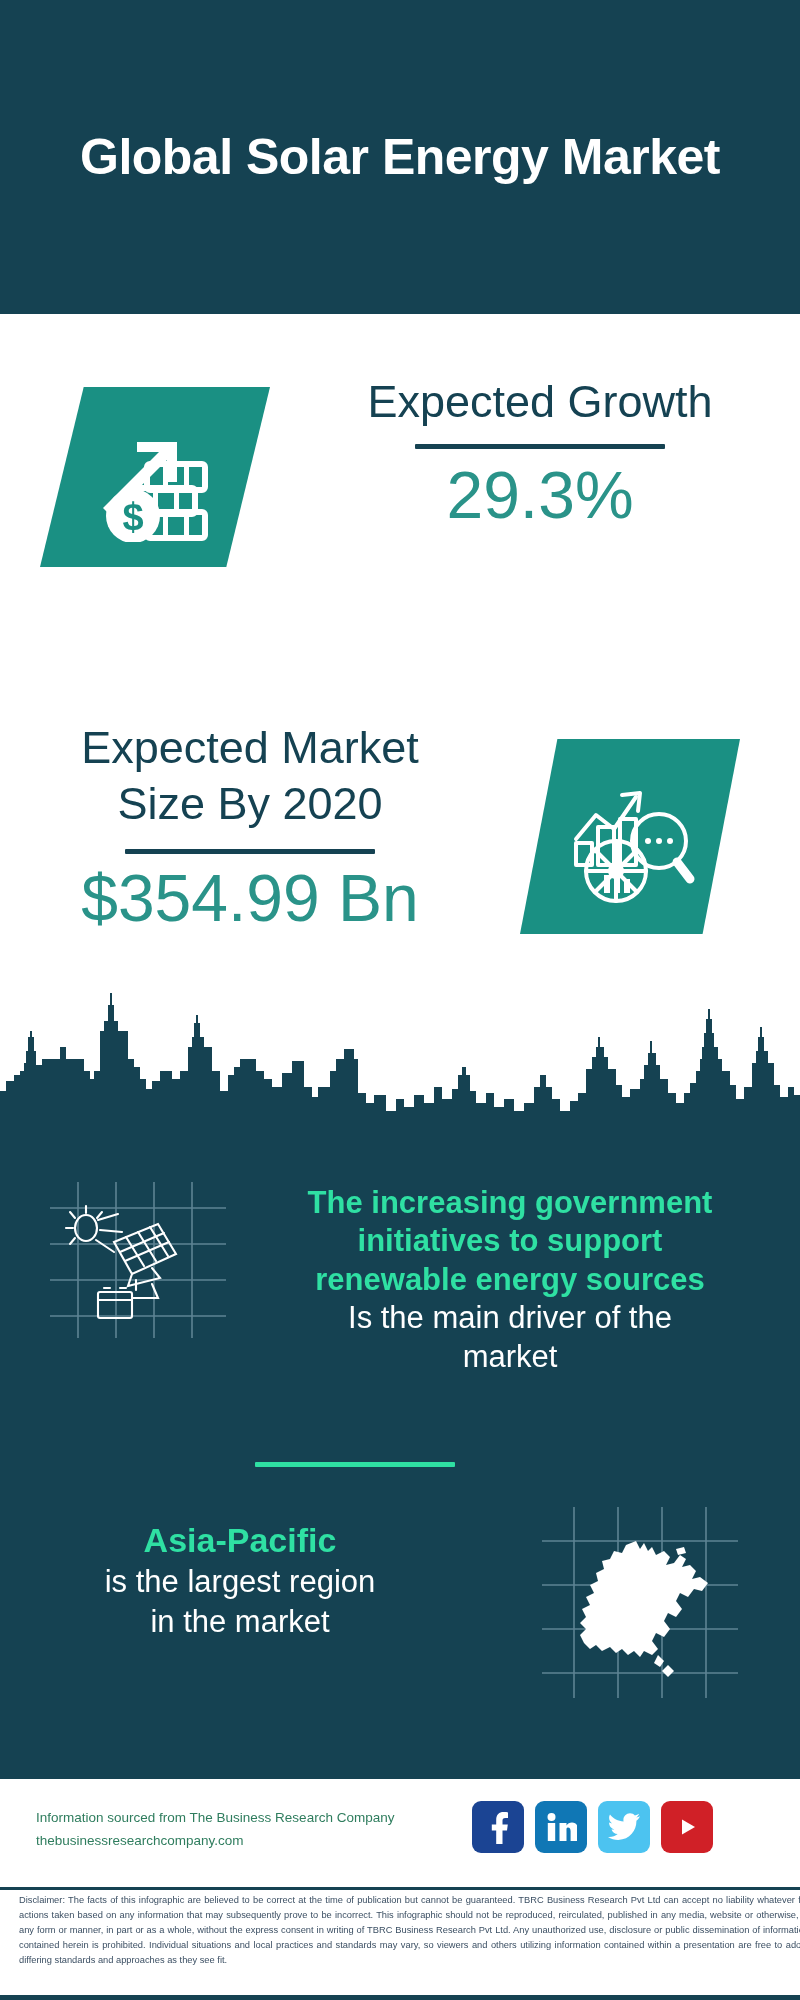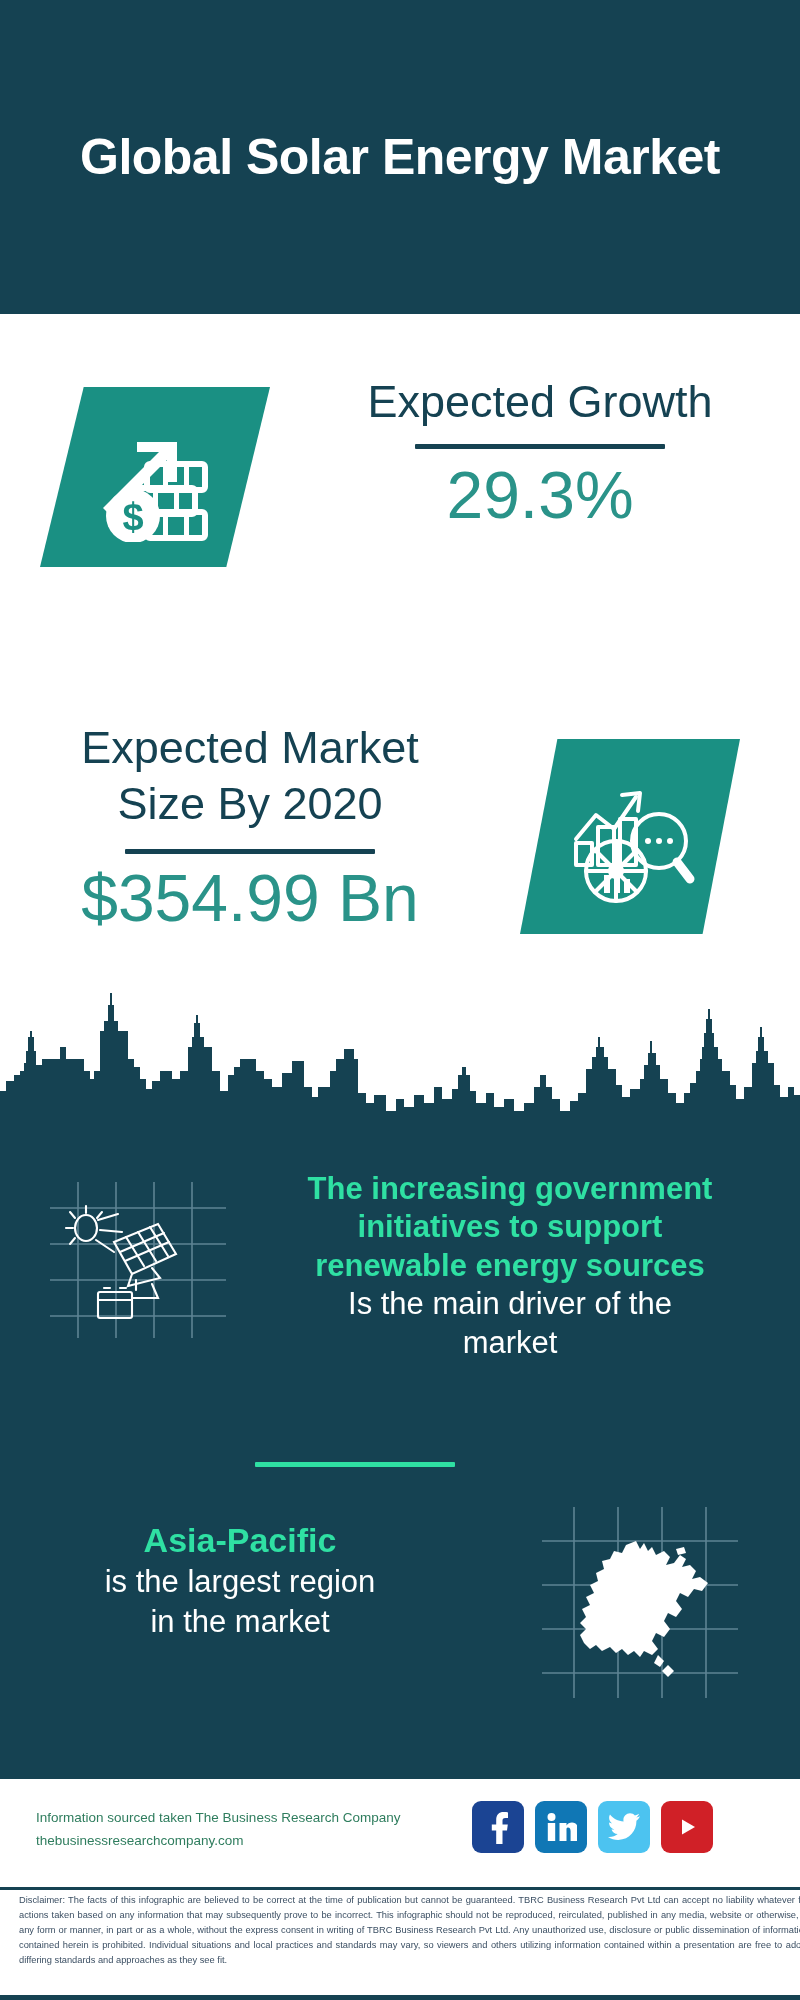--- a/index.html
+++ b/index.html
@@ -86,21 +86,21 @@
 
   
   .driver{
     position:absolute;left:0;top:1155px;width:800px;height:290px;
   }
   .grid-icon{
     position:absolute;
   }
   .driver-icon{left:48px;top:25px;width:180px;height:160px;}
   .driver-text{
-    position:absolute;left:240px;top:15px;width:540px;text-align:center;
+    position:absolute;left:240px;top:29px;width:540px;text-align:center;
   }
   .accent-line{
     color:#2fe0a3;
     font-size:31px;
     font-weight:bold;
     line-height:1.24;
   }
   .white-line{
     color:#ffffff;
     font-size:31px;
@@ -333,21 +333,21 @@
       </g>
       <path fill="#ffffff" d="M96 36 L100 44 L104 38 L108 46 L112 42 L116 50 L124 46 L130 52 L126 60 L134 58 L140 50 L146 54 L142 62 L150 60 L156 66 L152 74 L160 72 L168 78 L162 86 L154 84 L148 92 L140 88 L136 96 L142 104 L136 112 L128 108 L124 116 L130 124 L124 132 L116 128 L112 136 L118 144 L112 150 L104 146 L100 152 L94 146 L88 150 L82 144 L76 148 L70 142 L62 146 L56 140 L50 144 L44 138 L40 130 L46 124 L40 118 L46 112 L42 104 L50 100 L46 92 L54 88 L50 80 L58 76 L56 68 L64 64 L62 56 L70 54 L74 46 L82 48 L86 40 Z"></path>
       <path fill="#ffffff" d="M118 150 L124 156 L120 162 L114 158 Z"></path>
       <path fill="#ffffff" d="M128 160 L134 166 L128 172 L122 166 Z"></path>
       <path fill="#ffffff" d="M136 44 L144 42 L146 48 L138 50 Z"></path>
     </svg>
   </div>
 
   <div class="footer">
     <div class="footer-source">
-      <div>Information sourced taken The Business Research Company</div>
+      <div>Information sourced from The Business Research Company</div>
       <div>thebusinessresearchcompany.com</div>
     </div>
 
     <div class="socials">
       <div class="soc fb">
         <svg width="30" height="34" viewBox="0 0 30 34" aria-hidden="true">
           <path fill="#ffffff" d="M19.5 34 V20.5 H24 L24.8 14.4 H19.5 V10.7 C19.5 9 20 7.9 22.5 7.9 H25 V2.4 C24.3 2.3 22.6 2.1 20.5 2.1 C16.2 2.1 13.2 4.7 13.2 9.9 V14.4 H8.8 V20.5 H13.2 V34 Z"></path>
         </svg>
       </div>
       <div class="soc li">

